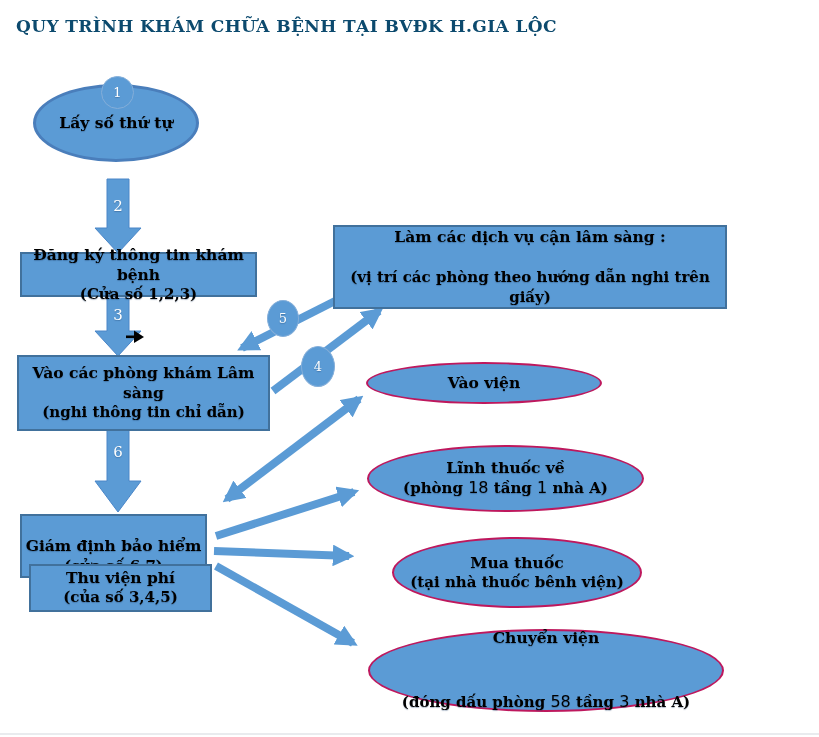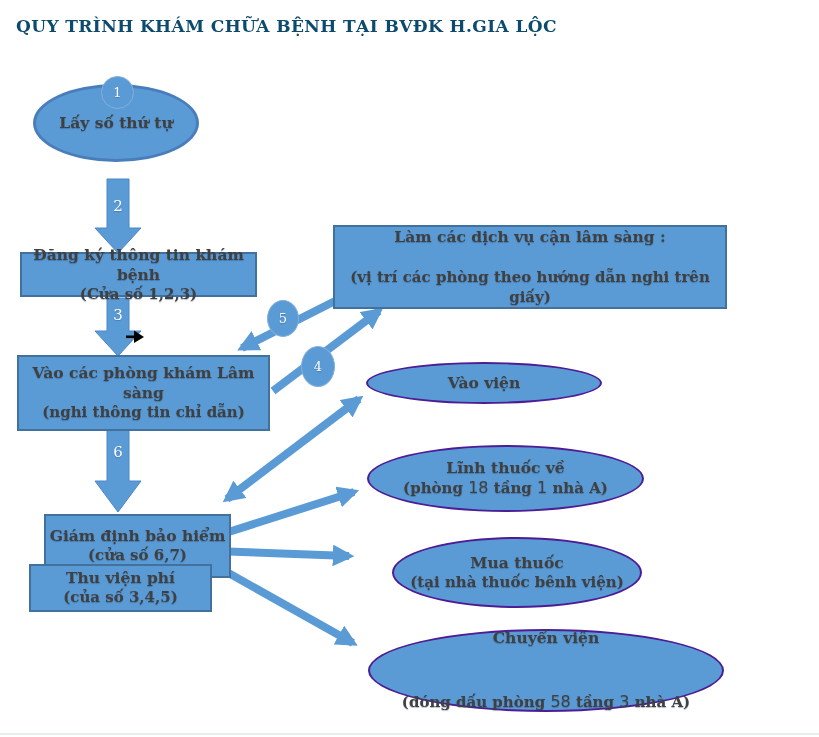--- a/index.html
+++ b/index.html
@@ -8,26 +8,26 @@
     font-family:"DejaVu Serif","Liberation Serif",serif;
   }
   .title{
     position:absolute;left:16px;top:16px;width:560px;
     font-size:17px;font-weight:bold;color:#0c4a6e;letter-spacing:.4px;
   }
   svg.layer{position:absolute;left:0;top:0;z-index:1;}
   .shape{
     position:absolute;z-index:2;display:flex;flex-direction:column;
     align-items:center;justify-content:center;text-align:center;
-    background:#5b9bd5;color:#404040;font-weight:bold;
+    background:#5b9bd5;color:#000000;font-weight:bold;
     text-shadow:0 1px 1px rgba(30,60,100,.35);
     box-sizing:border-box;line-height:1.3;
   }
   .rect{border:2px solid #41719c;font-size:15.5px;}
-  .oval{border:2px solid #4c1d95;border-radius:50%;font-size:15.5px;}
+  .oval{border:2px solid #be185d;border-radius:50%;font-size:15.5px;}
   .oval.thick{border-width:3px;border-color:#4a7ebb;}
   .sub{font-size:15px;}
   .numcircle{
     position:absolute;z-index:3;display:flex;align-items:center;justify-content:center;
     background:#5b9bd5;border:1.5px solid #84aed9;border-radius:50%;
     color:#fff;font-size:13px;box-sizing:border-box;
     text-shadow:0 1px 1px rgba(30,60,100,.35);
   }
   .arrownum{
     position:absolute;z-index:3;color:#fff;font-size:15px;
@@ -102,21 +102,21 @@
 
   <div class="numcircle" style="left:267px;top:300px;width:32px;height:37px;">
     <span>5</span>
   </div>
   <div class="numcircle" style="left:301px;top:346px;width:34px;height:41px;">
     <span>4</span>
   </div>
 
   <div class="arrownum" style="left:118px;top:452px;">6</div>
 
-  <div class="shape rect" style="left:44px;top:514px;width:187px;height:64px;">
+  <div class="shape rect" style="left:20px;top:514px;width:187px;height:64px;justify-content:flex-end;">
     <div>Giám định bảo hiểm</div>
     <div class="sub">(cửa số 6,7)</div>
   </div>
 
   <div class="shape rect" style="left:29px;top:564px;width:183px;height:48px;">
     <div>Thu viện phí</div>
     <div class="sub">(của số 3,4,5)</div>
   </div>
 
   <div class="shape oval" style="left:366px;top:362px;width:236px;height:42px;">

